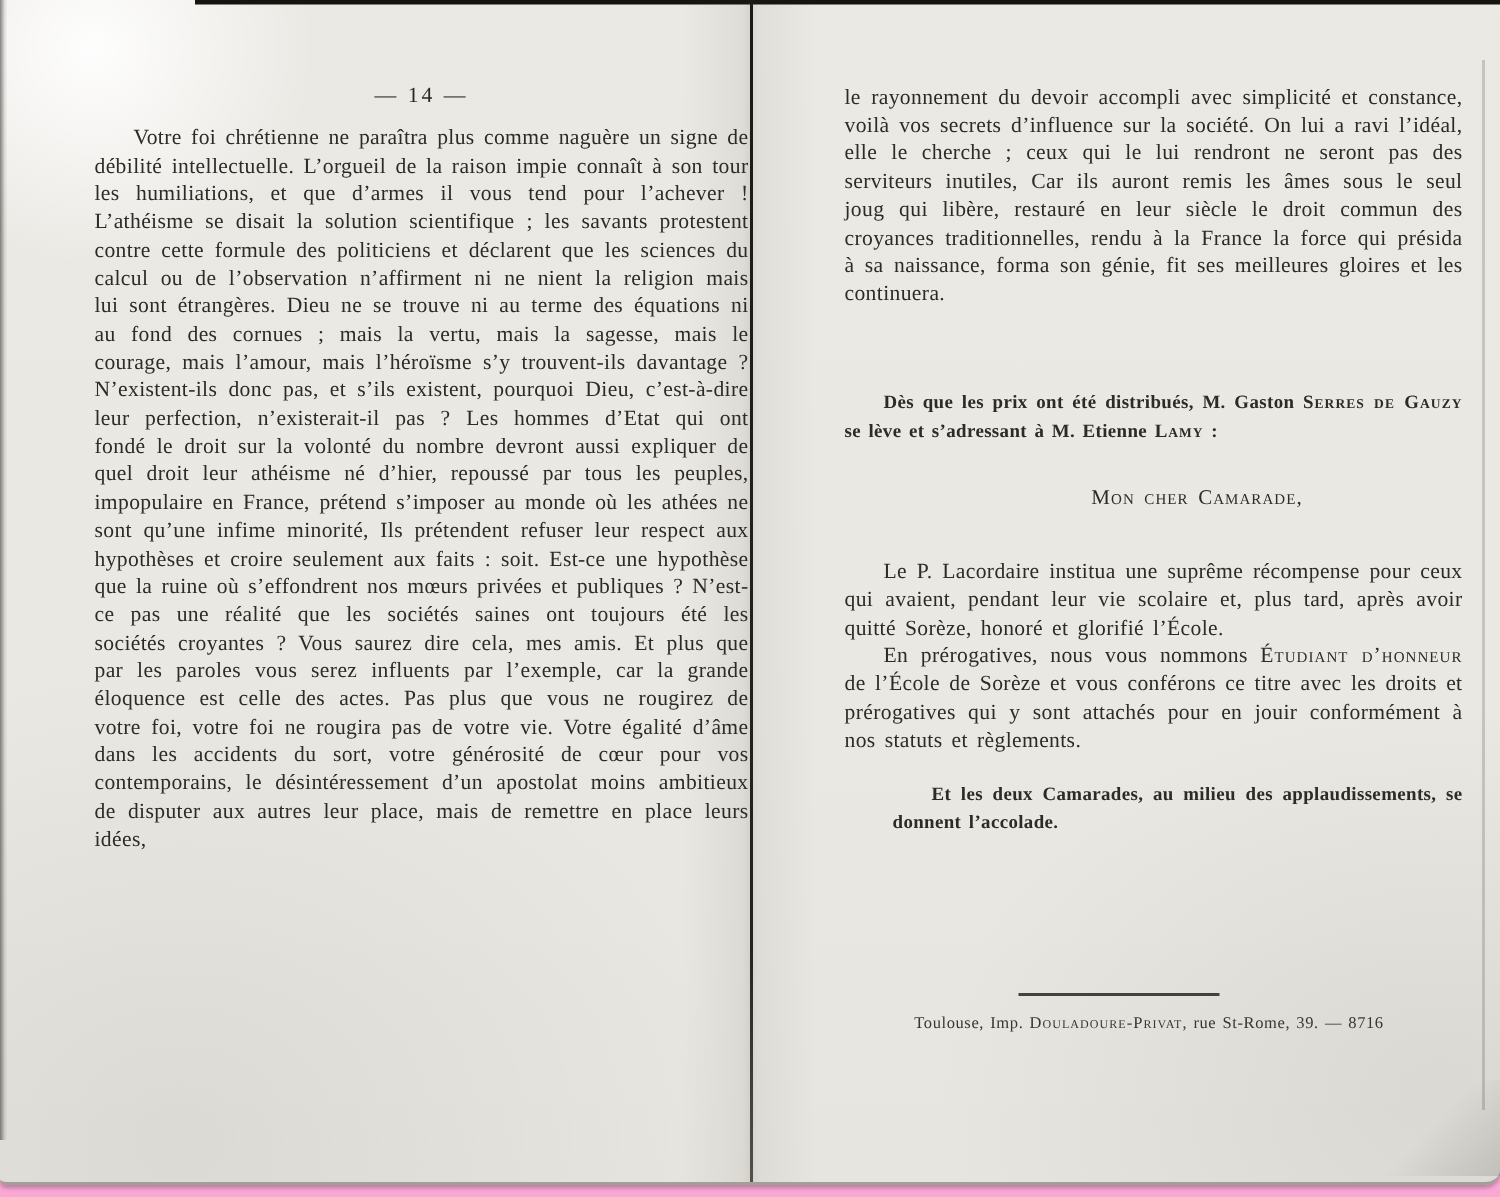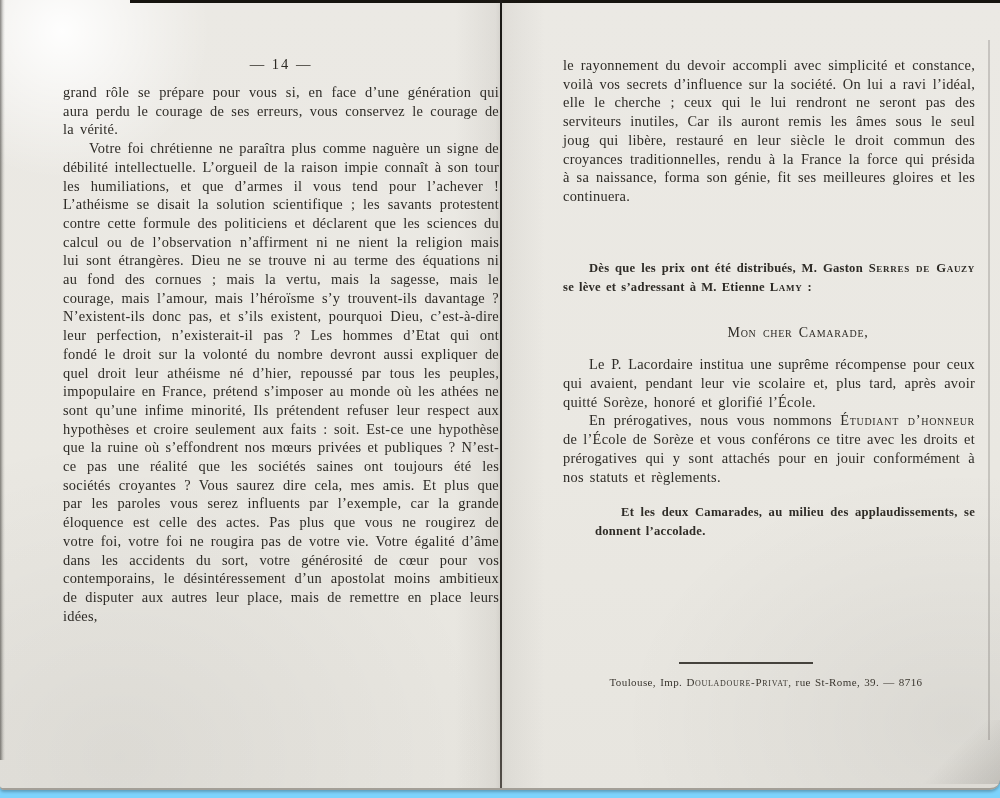--- a/index.html
+++ b/index.html
@@ -5,21 +5,21 @@
   html, body {
     margin: 0; padding: 0;
     width: 1000px; height: 798px;
     background: #b9b6b0;
     overflow: hidden;
     font-family: "Liberation Serif", "DejaVu Serif", serif;
   }
   .scan {
     position: relative;
     width: 1000px; height: 798px;
-    background: #7dd3fc;
+    background: #f9a8d4;
   }
   
   .paper {
     position: absolute;
     left: 0; top: 0;
     width: 1000px; height: 788px;
     background:
       radial-gradient(ellipse at 12% 96%, rgba(0,0,0,0.05), transparent 30%),
       radial-gradient(ellipse at 96% 92%, rgba(0,0,0,0.06), transparent 25%),
       linear-gradient(180deg, #ebe9e4 0%, #eae8e2 60%, #e7e5df 100%);
@@ -93,21 +93,21 @@
   }
   .sc { font-variant: small-caps; letter-spacing: 0.7px; }
   .speech-intro { margin-top: 53px; }
   .salutation {
     margin-top: 27px;
     margin-left: 58px;
     text-align: center;
     font-size: 14px;
     letter-spacing: 0.6px;
   }
-  .letter-first { margin-top: 13px; }
+  .letter-first { margin-top: 30px; }
   .closing-note { margin-top: 17px; margin-left: 32px; }
 
   .imprint-block {
     position: absolute;
     left: 0; right: 6px;
     top: 606px;
     text-align: center;
   }
   .imprint-rule {
     width: 134px;
@@ -132,21 +132,20 @@
   <div class="crease"></div>
   <div class="edge-top"></div>
   <div class="edge-left"></div>
   <div class="edge-right"></div>
   <div class="gutter-shadow"></div>
   <div class="gutter-line"></div>
   <div class="fold-corner"></div>
 
   <div class="column col-left">
     <div class="pagenum">— 14 —</div>
-    <p>grand rôle se prépare pour vous si, en face d’une génération qui aura perdu le courage de ses erreurs, vous conservez le courage de la vérité.</p>
     <p class="indent">Votre foi chrétienne ne paraîtra plus comme naguère un signe de débilité intellectuelle. L’orgueil de la raison impie connaît à son tour les humiliations, et que d’armes il vous tend pour l’achever ! L’athéisme se disait la solution scientifique ; les savants protestent contre cette formule des politiciens et déclarent que les sciences du calcul ou de l’observation n’affirment ni ne nient la religion mais lui sont étrangères. Dieu ne se trouve ni au terme des équations ni au fond des cornues ; mais la vertu, mais la sagesse, mais le courage, mais l’amour, mais l’héroïsme s’y trouvent-ils davantage ? N’existent-ils donc pas, et s’ils existent, pourquoi Dieu, c’est-à-dire leur perfection, n’existerait-il pas ? Les hommes d’Etat qui ont fondé le droit sur la volonté du nombre devront aussi expliquer de quel droit leur athéisme né d’hier, repoussé par tous les peuples, impopulaire en France, prétend s’imposer au monde où les athées ne sont qu’une infime minorité, Ils prétendent refuser leur respect aux hypothèses et croire seulement aux faits : soit. Est-ce une hypothèse que la ruine où s’effondrent nos mœurs privées et publiques ? N’est-ce pas une réalité que les sociétés saines ont toujours été les sociétés croyantes ? Vous saurez dire cela, mes amis. Et plus que par les paroles vous serez influents par l’exemple, car la grande éloquence est celle des actes. Pas plus que vous ne rougirez de votre foi, votre foi ne rougira pas de votre vie. Votre égalité d’âme dans les accidents du sort, votre générosité de cœur pour vos contemporains, le désintéressement d’un apostolat moins ambitieux de disputer aux autres leur place, mais de remettre en place leurs idées,</p>
   </div>
 
   <div class="column col-right">
     <p>le rayonnement du devoir accompli avec simplicité et constance, voilà vos secrets d’influence sur la société. On lui a ravi l’idéal, elle le cherche ; ceux qui le lui rendront ne seront pas des serviteurs inutiles, Car ils auront remis les âmes sous le seul joug qui libère, restauré en leur siècle le droit commun des croyances traditionnelles, rendu à la France la force qui présida à sa naissance, forma son génie, fit ses meilleures gloires et les continuera.</p>
     <p class="small indent speech-intro"><span>Dès que les prix ont été distribués, M. Gaston </span><span class="sc">Serres de Gauzy</span><span> se lève et s’adressant à M. Etienne </span><span class="sc">Lamy</span><span> :</span></p>
     <p class="salutation"><span class="sc">Mon cher Camarade,</span></p>
     <p class="indent letter-first">Le P. Lacordaire institua une suprême récompense pour ceux qui avaient, pendant leur vie scolaire et, plus tard, après avoir quitté Sorèze, honoré et glorifié l’École.</p>
     <p class="indent"><span>En prérogatives, nous vous nommons </span><span class="sc">Étudiant d’honneur</span><span> de l’École de Sorèze et vous conférons ce titre avec les droits et prérogatives qui y sont attachés pour en jouir conformément à nos statuts et règlements.</span></p>
     <p class="small indent closing-note">Et les deux Camarades, au milieu des applaudissements, se donnent l’accolade.</p>

